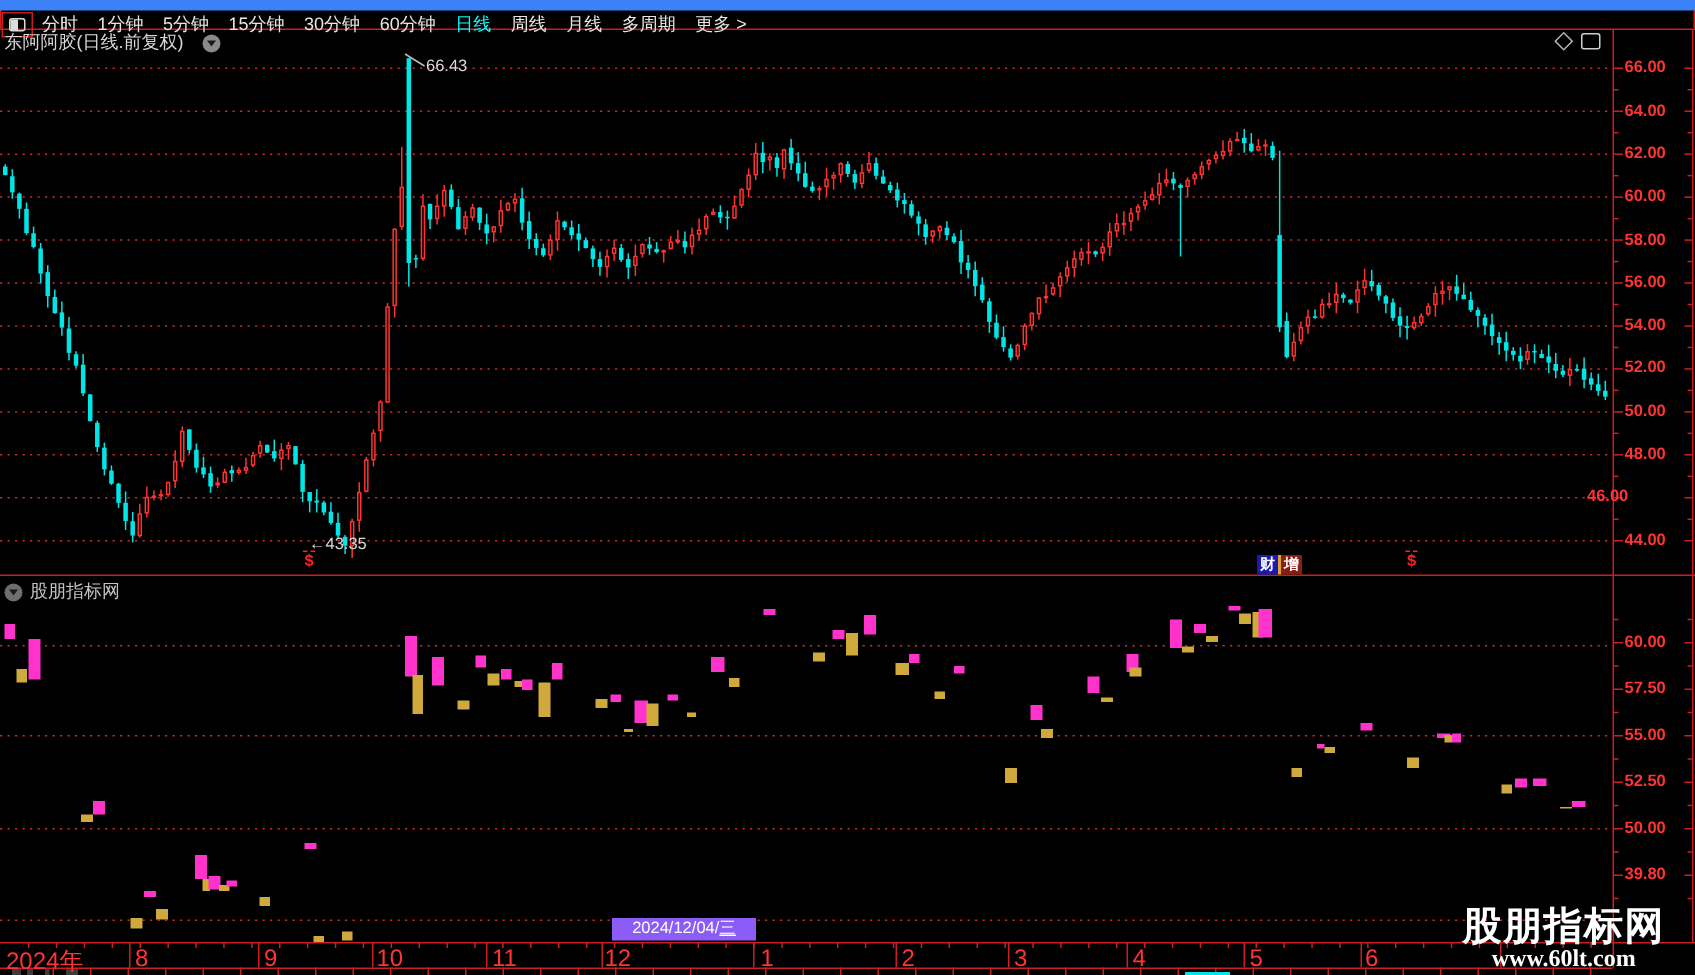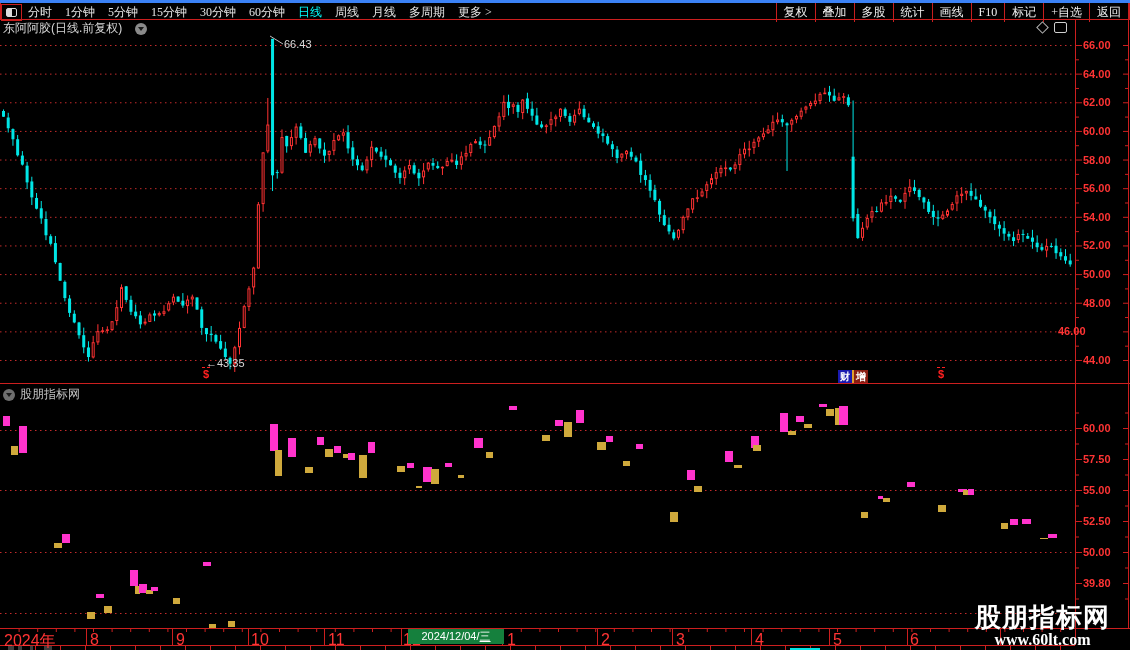--- a/index.html
+++ b/index.html
@@ -2,21 +2,21 @@
 <html><head>
 <meta charset="utf-8">
 <style>
   html,body{margin:0;padding:0;background:#000;}
   #app{position:relative;width:1130px;height:650px;background:#000;overflow:hidden;
        font-family:"Liberation Sans",sans-serif;-webkit-font-smoothing:none;}
   #app *{box-sizing:border-box;}
   svg{position:absolute;left:0;top:0;z-index:1;}
   .lay{position:absolute;z-index:2;}
   
-  #toolbar{left:0;top:0;width:1130px;height:19px;border-top:3px solid #3b82f6;display:flex;align-items:center;font-family:Liberation Serif, serif;}
+  #toolbar{left:0;top:0;width:1130px;height:19px;border-top:7px solid #3b82f6;display:flex;align-items:center;}
   #lefticon{position:absolute;left:1px;top:1px;width:21px;height:17px;border:1px solid #c81e1e;
             display:flex;align-items:center;justify-content:center;}
   #lefticon .sq{width:11px;height:9px;border:1px solid #dcdcdc;border-radius:2px;position:relative;}
   #lefticon .sq i{position:absolute;left:0;top:0;width:5px;height:100%;background:#dcdcdc;}
   #periods{position:absolute;left:28px;top:0;height:19px;display:flex;align-items:center;gap:13px;white-space:nowrap;}
   .ptab{font-size:12px;color:#e6e6e6;cursor:default;line-height:19px;}
   .ptab.active{color:#00ffff;}
   #actions{position:absolute;right:1px;top:0;height:19px;display:flex;align-items:stretch;}
   .abtn{font-size:12px;color:#f0f0f0;line-height:18px;padding:0 7px;border-left:1px solid #c81e1e;white-space:nowrap;}
   .abtn:last-child{border-right:1px solid #c81e1e;}
@@ -29,21 +29,21 @@
   #winicons{left:1038px;top:22px;display:flex;align-items:center;gap:7px;}
   #winicons .dia{width:9px;height:9px;border:1px solid #b4b4b4;transform:rotate(45deg);}
   #winicons .spl{width:13px;height:11px;border:1px solid #cfcfcf;border-radius:2px;position:relative;}
   #sub-title{left:3px;top:387px;height:15px;display:flex;align-items:center;gap:5px;}
   #sub-title .circ{background:#6e6e6e;}
   #sub-title .t{font-size:12px;color:#c3c3c3;white-space:nowrap;}
   
   .pricelabel{position:absolute;z-index:2;font-size:11px;font-weight:bold;color:#ff3434;white-space:nowrap;}
   .monthlabel{position:absolute;z-index:3;font-size:16px;color:#ff3434;white-space:nowrap;top:631px;}
   .anno{position:absolute;z-index:3;font-size:11px;color:#d8d8d8;white-space:nowrap;}
-  #datebox{position:absolute;z-index:4;top:629px;height:15px;background:#15803d;color:#ffffff;
+  #datebox{position:absolute;z-index:4;top:612px;height:15px;background:#8b5cf6;color:#ffffff;
            font-size:11px;line-height:15px;text-align:center;white-space:nowrap;}
   #datebox u{text-decoration:underline;}
   .dollar{position:absolute;z-index:3;color:#ff2020;font-size:11px;font-weight:bold;line-height:10px;text-align:center;}
   .dollar i{display:block;width:8px;border-top:1px dashed #ff2020;margin:0 auto 1px auto;height:1px;}
   #caizeng{position:absolute;z-index:3;display:flex;height:13px;font-size:10px;font-weight:bold;color:#fff;line-height:13px;}
   #caizeng .c1{background:#1a1ab0;padding:0 2px;}
   #caizeng .or{width:2px;background:#e0a030;}
   #caizeng .c2{background:#8a1d12;padding:0 2px;}
   #watermark{position:absolute;z-index:5;right:20px;bottom:1px;text-align:center;color:#ffffff;}
   #watermark .w1{font-size:26px;font-weight:bold;letter-spacing:1px;line-height:28px;}
@@ -65,31 +65,20 @@
         <span class="ptab">1分钟</span>
         <span class="ptab">5分钟</span>
         <span class="ptab">15分钟</span>
         <span class="ptab">30分钟</span>
         <span class="ptab">60分钟</span>
         <span class="ptab active">日线</span>
         <span class="ptab">周线</span>
         <span class="ptab">月线</span>
         <span class="ptab">多周期</span>
         <span class="ptab">更多 &gt;</span>
-      </div>
-    <div id="actions">
-        <span class="abtn">复权</span>
-        <span class="abtn">叠加</span>
-        <span class="abtn">多股</span>
-        <span class="abtn">统计</span>
-        <span class="abtn">画线</span>
-        <span class="abtn">F10</span>
-        <span class="abtn">标记</span>
-        <span class="abtn">+自选</span>
-        <span class="abtn">返回</span>
       </div>
   </div>
 
   <div id="chart-title" class="lay">
     <span class="t">东阿阿胶(日线.前复权)</span>
     <span class="circ"></span>
   </div>
 
   <div id="winicons" class="lay">
     <span class="dia"></span>

